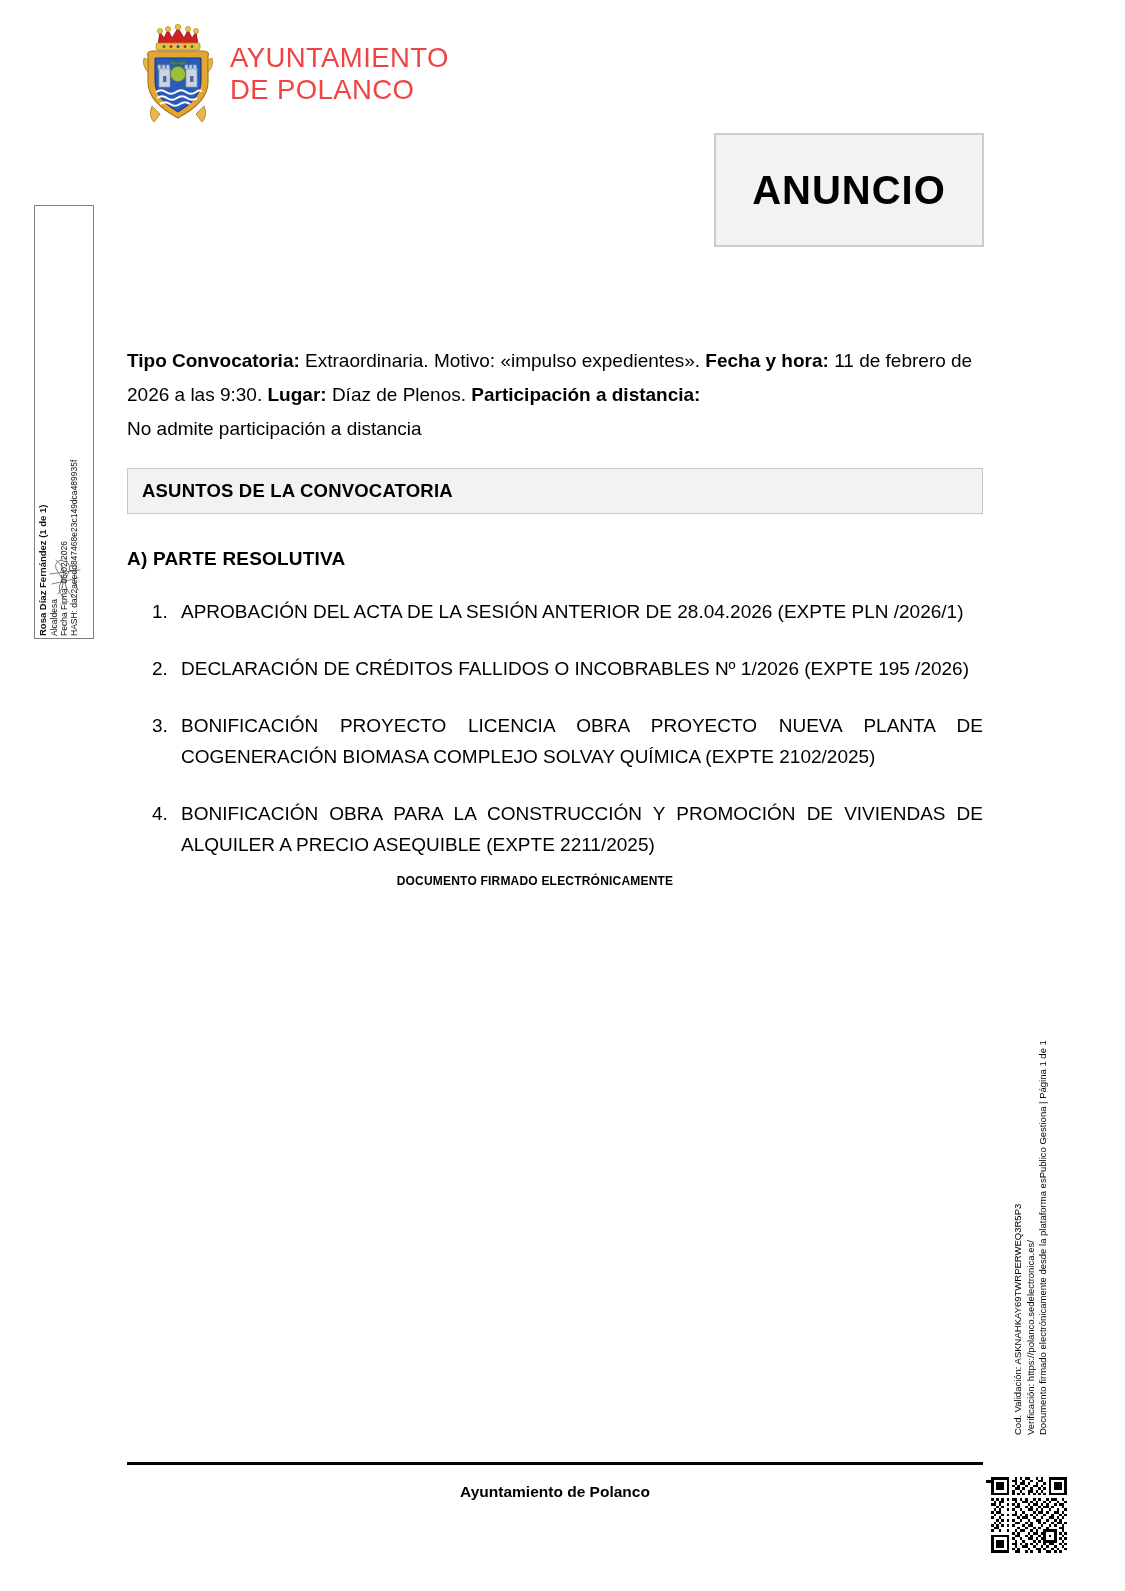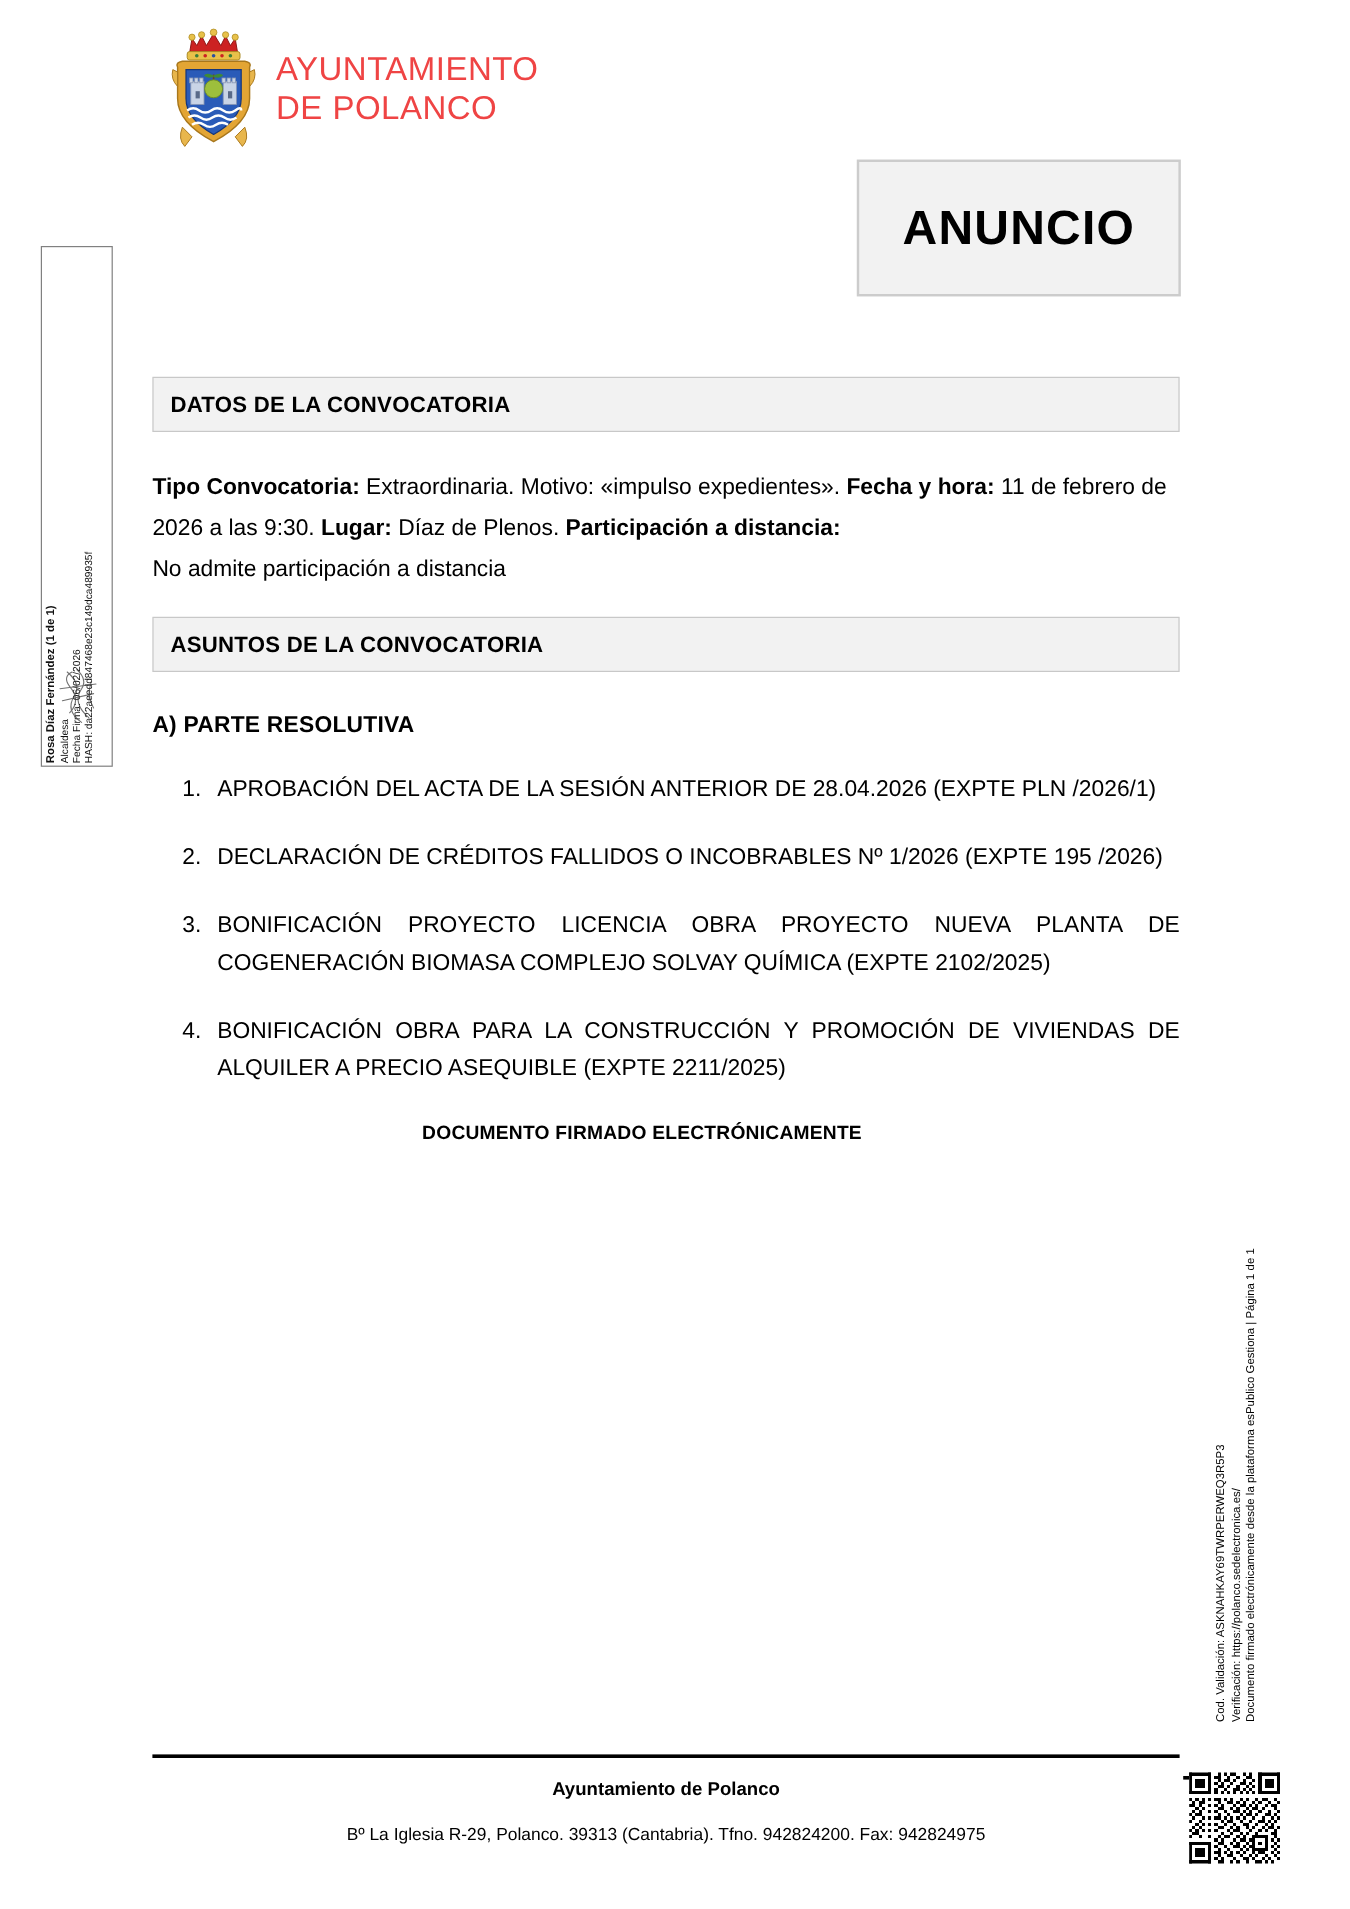--- a/index.html
+++ b/index.html
@@ -130,23 +130,23 @@
     line-height: 31px;
     text-align: justify;
     margin-bottom: 26px;
     padding-left: 8px;
   }
   ol.asuntos li:last-child { margin-bottom: 0; }
 
   .firmado {
     text-align: center;
     font-weight: bold;
-    font-size: 16px;
+    font-size: 12px;
     letter-spacing: 0.2px;
-    margin-top: 30px;
+    margin-top: 14px;
     padding-right: 40px;
   }
 
   
   .stamp-box {
     position: absolute;
     left: 34px;
     top: 205px;
     width: 58px;
     height: 432px;
@@ -333,21 +333,20 @@
         </g>
       </svg>
     </span>
   </div>
 
   <div class="content">
 
 
     <div class="gap-before-datos"></div>
 
-    <div class="section-bar">DATOS DE LA CONVOCATORIA</div>
 
     <div class="gap-after-datos"></div>
 
     <p class="convocatoria"><b>Tipo Convocatoria:</b><span> Extraordinaria. Motivo: «impulso expedientes». </span><b>Fecha y hora:</b><span> 11 de febrero de 2026 a las 9:30. </span><b>Lugar:</b><span> Díaz de Plenos. </span><b>Participación a distancia:</b><br><span>No admite participación a distancia</span></p>
 
     <div class="gap-before-asuntos"></div>
 
     <div class="section-bar">ASUNTOS DE LA CONVOCATORIA</div>
 
     <div class="gap-after-asuntos"></div>
@@ -623,16 +622,15 @@
         <rect x="21" y="28" width="2" height="1"></rect>
           <rect x="24" y="28" width="1" height="1"></rect>
         <rect x="26" y="28" width="1" height="1"></rect>
       </g>
     </svg>
   </div>
 
   <div class="footer">
     <div class="footer-rule"></div>
     <div class="footer-title">Ayuntamiento de Polanco</div>
-    <div class="footer-addr">Bº La Iglesia R-29, Polanco. 39313 (Cantabria). Tfno. 942824200. Fax: 942824975</div>
   </div>
 
 </div>
 
 </body></html>

